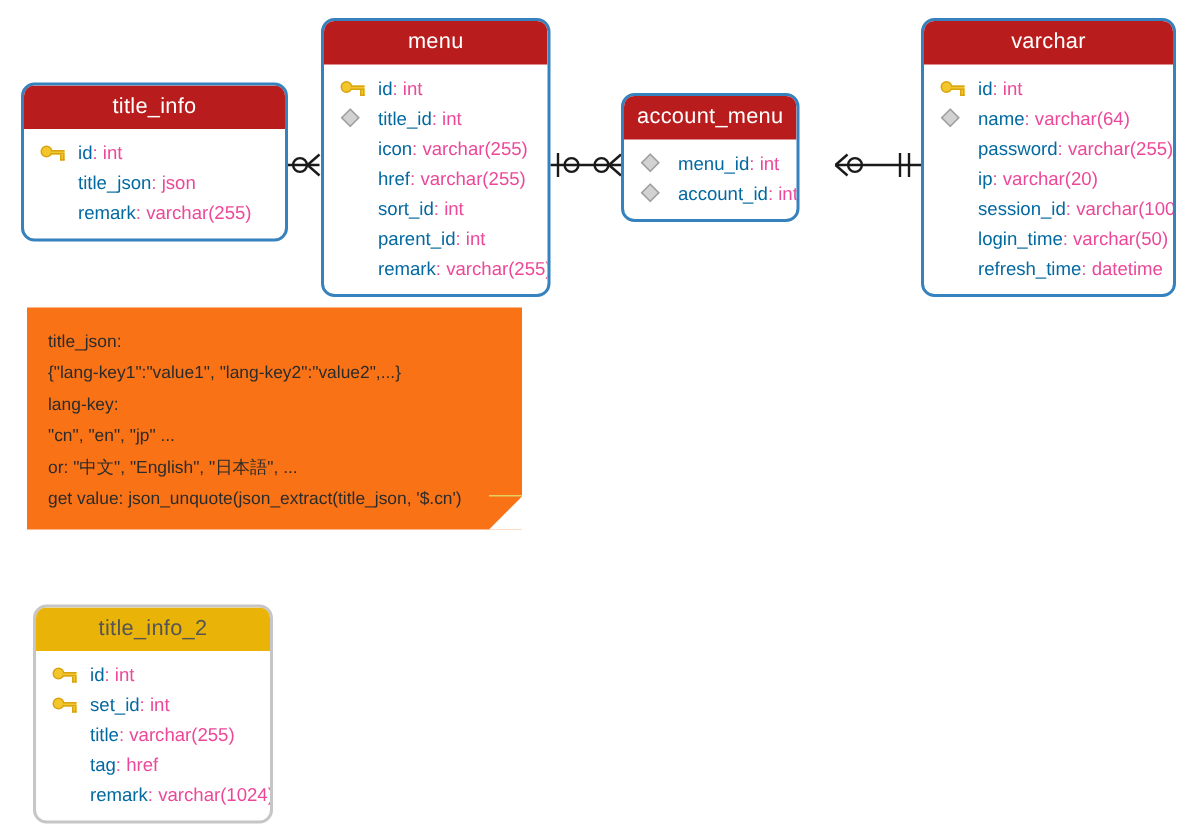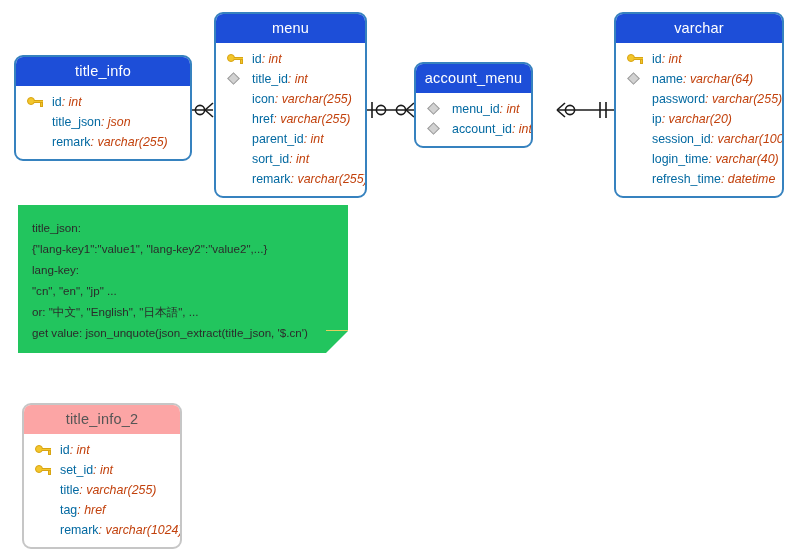--- a/index.html
+++ b/index.html
@@ -33,48 +33,47 @@
     overflow: hidden;
     z-index: 5;
   }
   .entity.gray {
     border-color: #c6c6c6;
   }
   .entity-header {
     height: 29px;
     line-height: 29px;
     text-align: center;
-    background: #1d4ed8;
+    background: #b91c1c;
     color: #ffffff;
     font-size: 14.5px;
     letter-spacing: 0.2px;
   }
   .entity.gray .entity-header {
-    background: #fca5a5;
+    background: #eab308;
     color: #555555;
   }
   .entity-body {
     padding: 6px 0 7px 0;
   }
   .field {
     position: relative;
     height: 20px;
     line-height: 20px;
     padding-left: 36px;
     padding-right: 8px;
     font-size: 12.4px;
     color: #1a1a1a;
     white-space: nowrap;
   }
   .field .fname {
     color: #0369a1;
   }
   .field .ftype {
-    color: #c2410c;
-    font-style: italic;
+    color: #ec4899;
   }
 
   
   .ico {
     position: absolute;
     left: 11px;
     top: 50%;
     transform: translateY(-50%);
     width: 16px;
     height: 14px;
@@ -122,21 +121,21 @@
     background: #d2d2d2;
     border: 1.4px solid #9e9e9e;
     box-sizing: border-box;
     transform: rotate(45deg);
   }
 
   
   .note {
     position: absolute;
     box-sizing: border-box;
-    background: #22c55e;
+    background: #f97316;
     z-index: 4;
   }
   .note-inner {
     padding: 12px 14px;
   }
   .note-line {
     font-size: 11.6px;
     line-height: 21px;
     color: #2b2b2b;
     white-space: nowrap;
@@ -232,24 +231,24 @@
         </span>
       <span class="fname">title_id</span><span class="ftype">: <span>int</span></span>
     </div>
     <div class="field">
       <span class="fname">icon</span><span class="ftype">: <span>varchar(255)</span></span>
     </div>
     <div class="field">
       <span class="fname">href</span><span class="ftype">: <span>varchar(255)</span></span>
     </div>
     <div class="field">
+      <span class="fname">sort_id</span><span class="ftype">: <span>int</span></span>
+    </div>
+    <div class="field">
       <span class="fname">parent_id</span><span class="ftype">: <span>int</span></span>
-    </div>
-    <div class="field">
-      <span class="fname">sort_id</span><span class="ftype">: <span>int</span></span>
     </div>
     <div class="field">
       <span class="fname">remark</span><span class="ftype">: <span>varchar(255)</span></span>
     </div>
   </div>
 </div>
 
 <div class="entity" style="left:414px; top:62px; width:119px;">
   <div class="entity-header">account_menu</div>
   <div class="entity-body">
@@ -288,21 +287,21 @@
     <div class="field">
       <span class="fname">password</span><span class="ftype">: <span>varchar(255)</span></span>
     </div>
     <div class="field">
       <span class="fname">ip</span><span class="ftype">: <span>varchar(20)</span></span>
     </div>
     <div class="field">
       <span class="fname">session_id</span><span class="ftype">: <span>varchar(100)</span></span>
     </div>
     <div class="field">
-      <span class="fname">login_time</span><span class="ftype">: <span>varchar(40)</span></span>
+      <span class="fname">login_time</span><span class="ftype">: <span>varchar(50)</span></span>
     </div>
     <div class="field">
       <span class="fname">refresh_time</span><span class="ftype">: <span>datetime</span></span>
     </div>
   </div>
 </div>
 
 <div class="note" style="left:18px; top:205px; width:330px; height:148px;">
   <div class="note-inner">
     <div class="note-line">title_json:</div>

